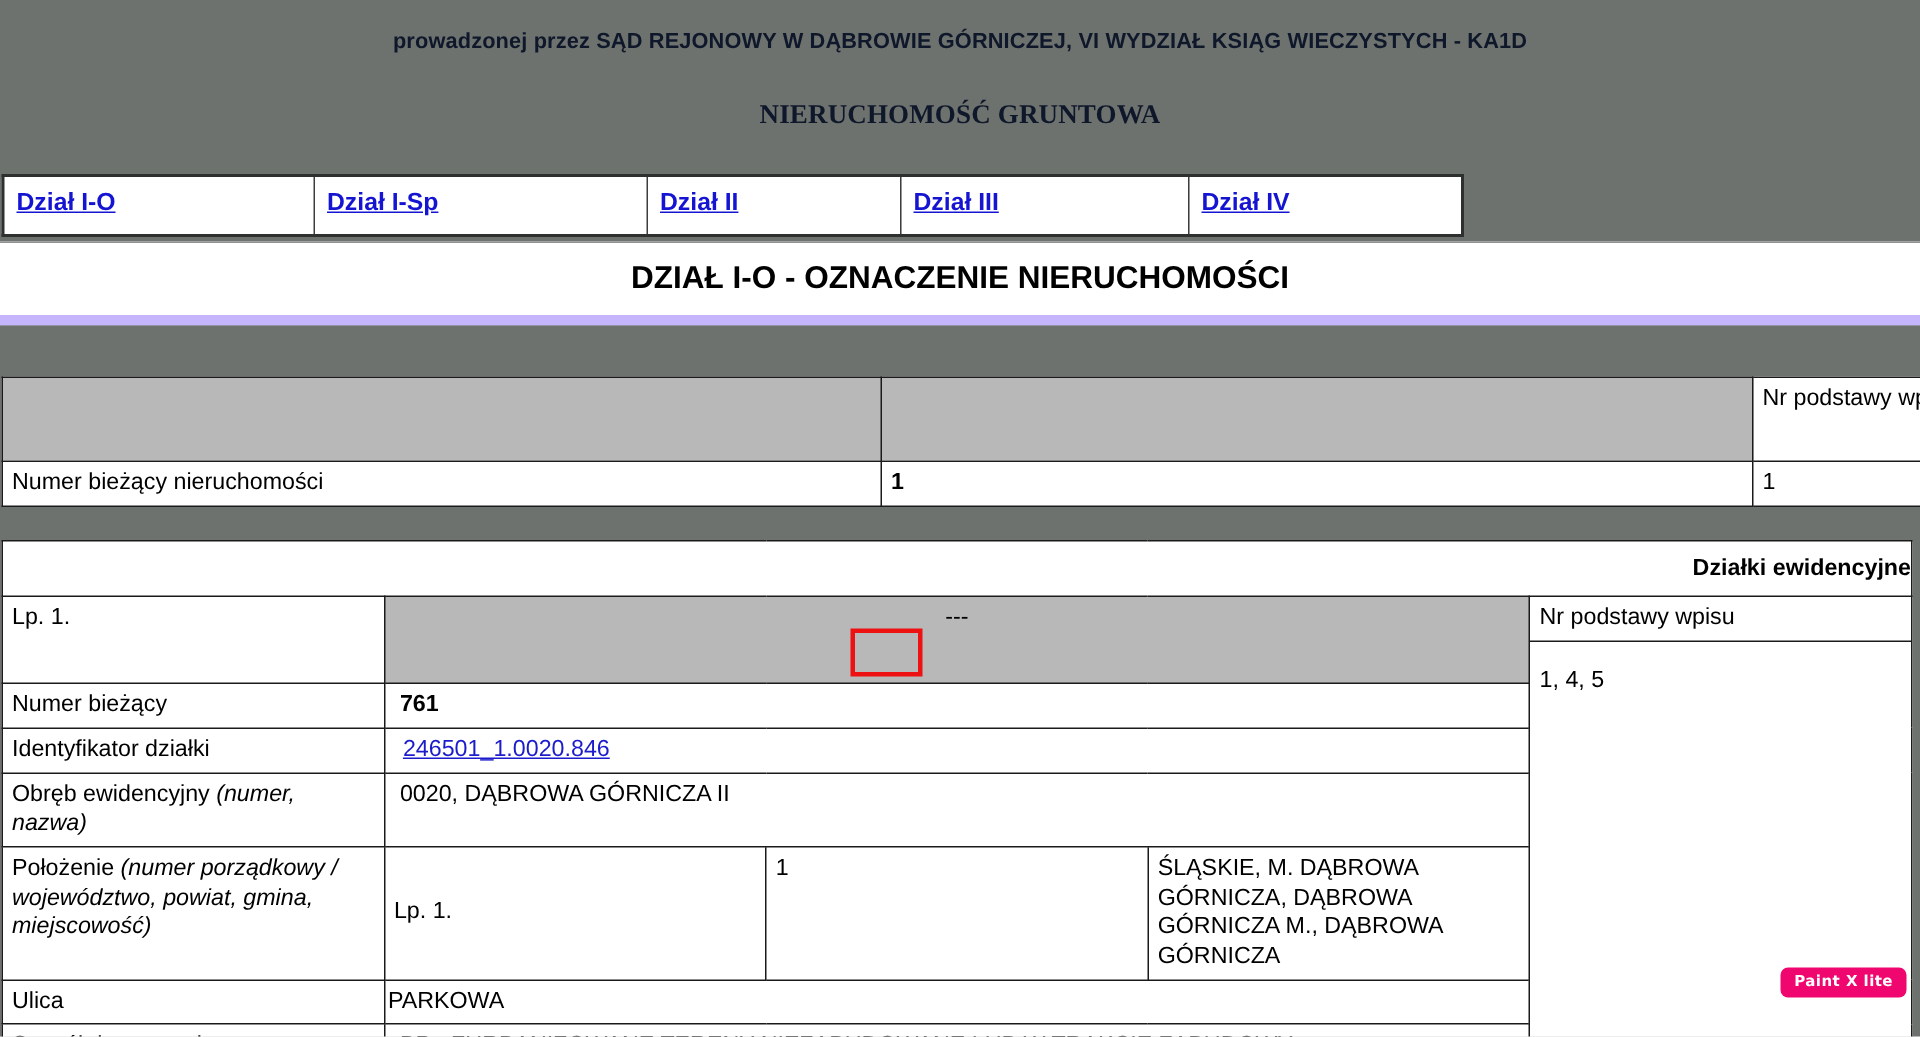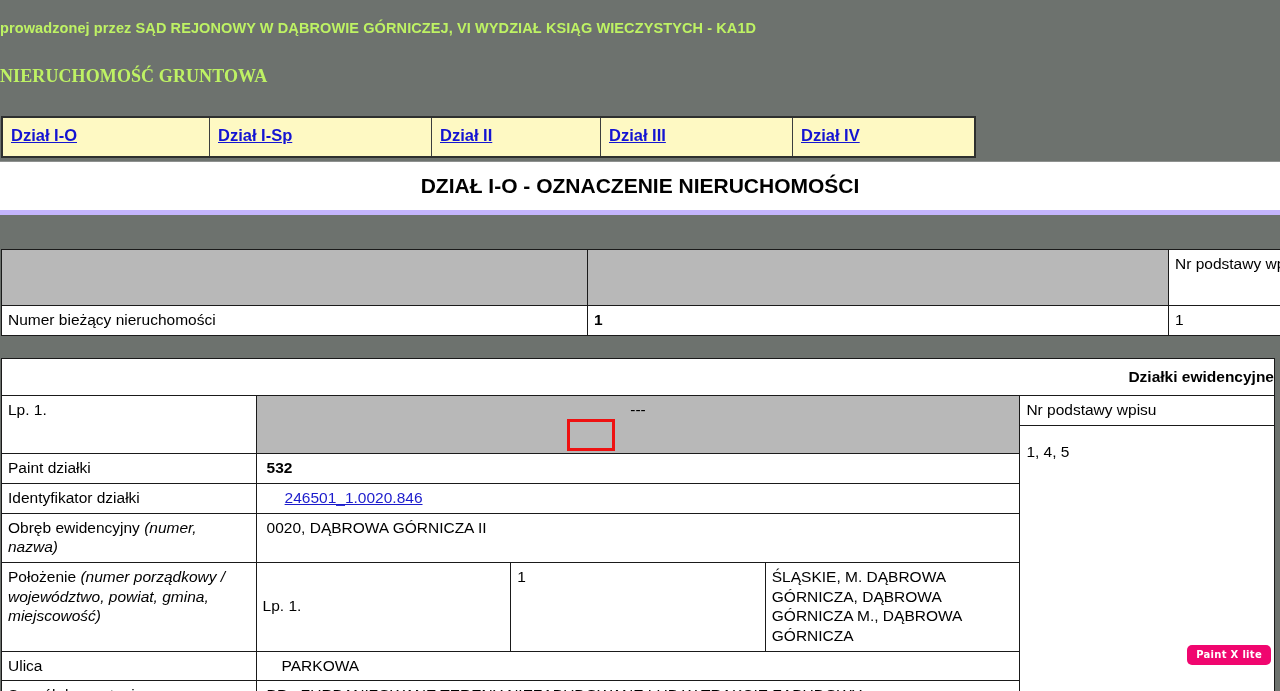--- a/index.html
+++ b/index.html
@@ -13,22 +13,22 @@
     overflow: hidden;
     background: #6d726e;
     font-family: "Liberation Sans", sans-serif;
     font-size: 15px;
     color: #000;
     position: relative;
   }
 
   
   .page-heading {
-    text-align: left;
-    color: #bef264;
+    text-align: center;
+    color: #0f172a;
     font-weight: bold;
     letter-spacing: .1px;
   }
   .heading-court {
     font-size: 14.5px;
     padding-top: 21px;
     line-height: 1.1;
   }
   .heading-type {
     font-size: 18px;
@@ -44,21 +44,21 @@
   }
   table.tabs {
     border-collapse: collapse;
     border: 2px solid #2e302f;
     background: #b9b9b9;
     table-layout: fixed;
     margin-left: 1px;
   }
   table.tabs td {
     border: 1px solid #3c3e3d;
-    background: #fef9c3;
+    background: #ffffff;
     padding: 6px 8px 8px 8px;
     vertical-align: middle;
     height: 24px;
   }
   .tab-link {
     color: #1414d2;
     font-weight: bold;
     font-size: 16.5px;
     text-decoration: underline;
     cursor: pointer;
@@ -67,21 +67,21 @@
 
   
   .section-title {
     background: #ffffff;
     text-align: center;
     font-weight: bold;
     font-size: 21px;
     padding: 12px 0 13px 0;
     margin-top: 3px;
     border-top: 1px solid #8e918f;
-    border-bottom: 5px solid #c4b5fd;
+    border-bottom: 7px solid #c4b5fd;
     line-height: 1.1;
   }
 
   .gap {
     height: 34px;
     background: #6d726e;
   }
   .gap-small {
     height: 22px;
     background: #6d726e;
@@ -217,30 +217,30 @@
     <td style="width:130px; height:48px" rowspan="1">Lp. 1.</td>
     <td class="shade center" colspan="3" style="width:1012px">---</td>
     <td style="width:131px" rowspan="8">
       <div>Nr podstawy wpisu</div>
       <div style="border-top:1px solid #1a1a1a; margin:5px -6px 0 -6px; padding:16px 6px 0 6px; min-height:235px;">1, 4, 5</div>
     </td>
   </tr>
 
   <tr>
     <td colspan="1">
-      <span>Paint działki</span>
-    </td>
-    <td class="bold" colspan="3" style="padding-left:10px">532</td>
+      <span>Numer bieżący</span>
+    </td>
+    <td class="bold" colspan="3" style="padding-left:10px">761</td>
   </tr>
 
   <tr>
     <td>
       <span>Identyfikator działki</span>
     </td>
-    <td colspan="3" style="padding-left:28px">
+    <td colspan="3" style="padding-left:12px">
       <span class="doc-link">246501_1.0020.846</span>
     </td>
   </tr>
 
   <tr>
     <td>
       <span>Obręb ewidencyjny </span><span class="italic">(numer, nazwa)</span>
     </td>
     <td colspan="3" style="padding-left:10px">0020, DĄBROWA GÓRNICZA II</td>
   </tr>
@@ -251,21 +251,21 @@
     </td>
     <td style="width:85px; vertical-align:middle">Lp. 1.</td>
     <td style="width:60px">1</td>
     <td>ŚLĄSKIE, M. DĄBROWA GÓRNICZA, DĄBROWA GÓRNICZA M., DĄBROWA GÓRNICZA</td>
   </tr>
 
   <tr>
     <td>
       <span>Ulica</span>
     </td>
-    <td colspan="3" style="padding-left:25px">PARKOWA</td>
+    <td colspan="3" style="padding-left:2px">PARKOWA</td>
   </tr>
 
   <tr>
     <td style="vertical-align:middle">
       <span>Sposób korzystania</span>
     </td>
     <td colspan="3" style="padding-left:10px">BP - ZURBANIZOWANE TERENY NIEZABUDOWANE LUB W TRAKCIE ZABUDOWY</td>
   </tr>
 
 </tbody>

